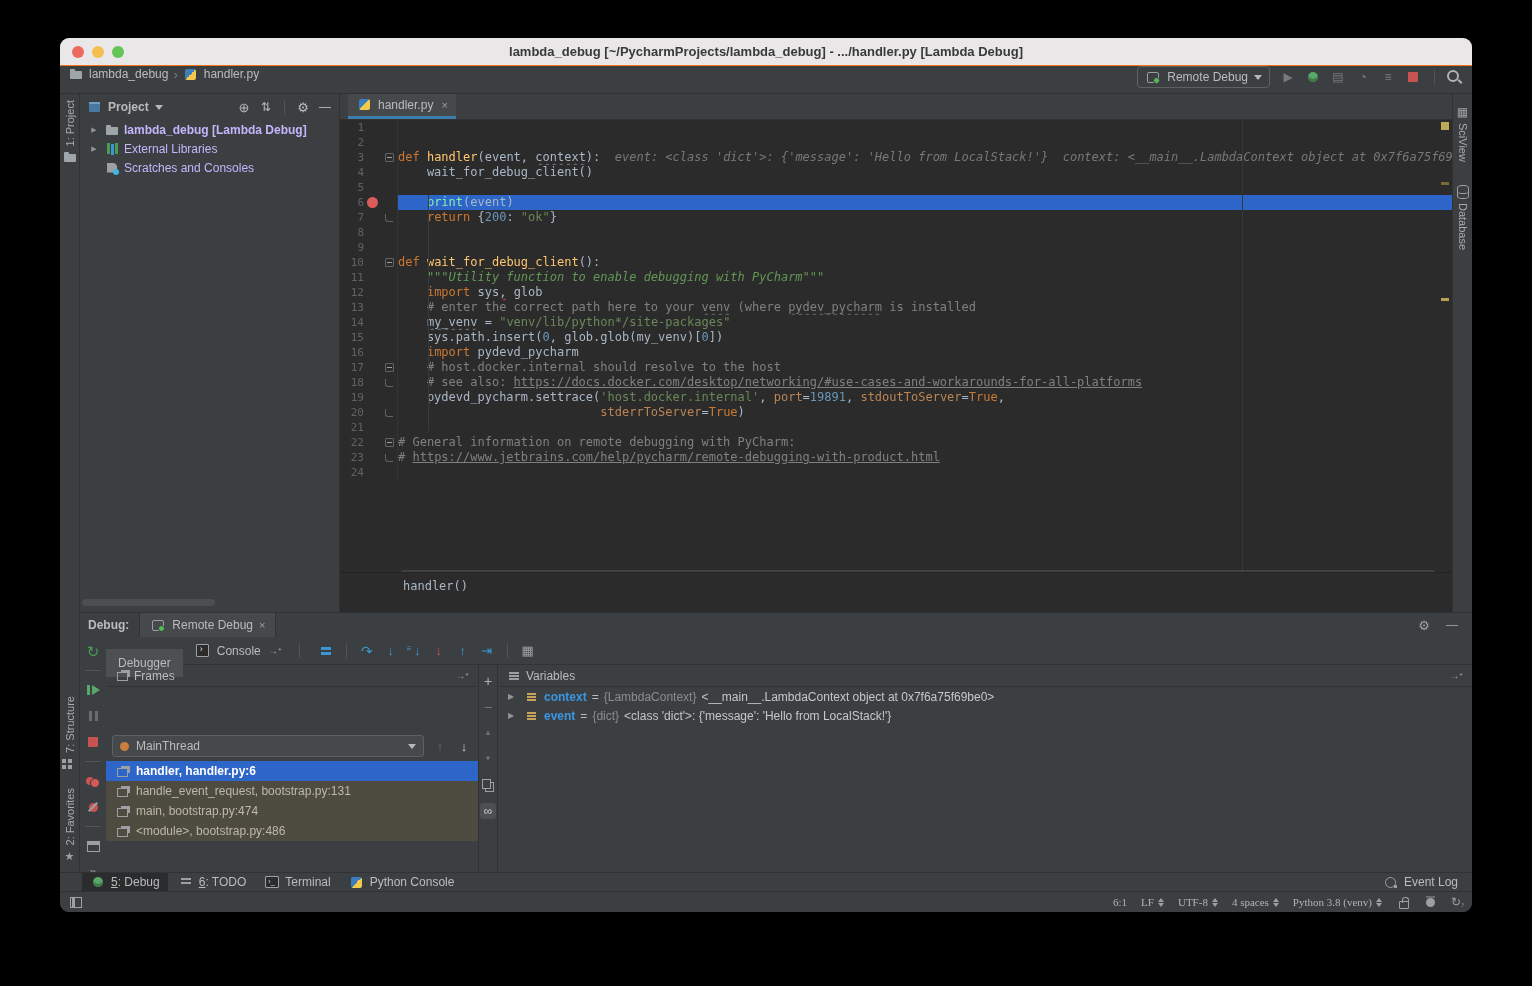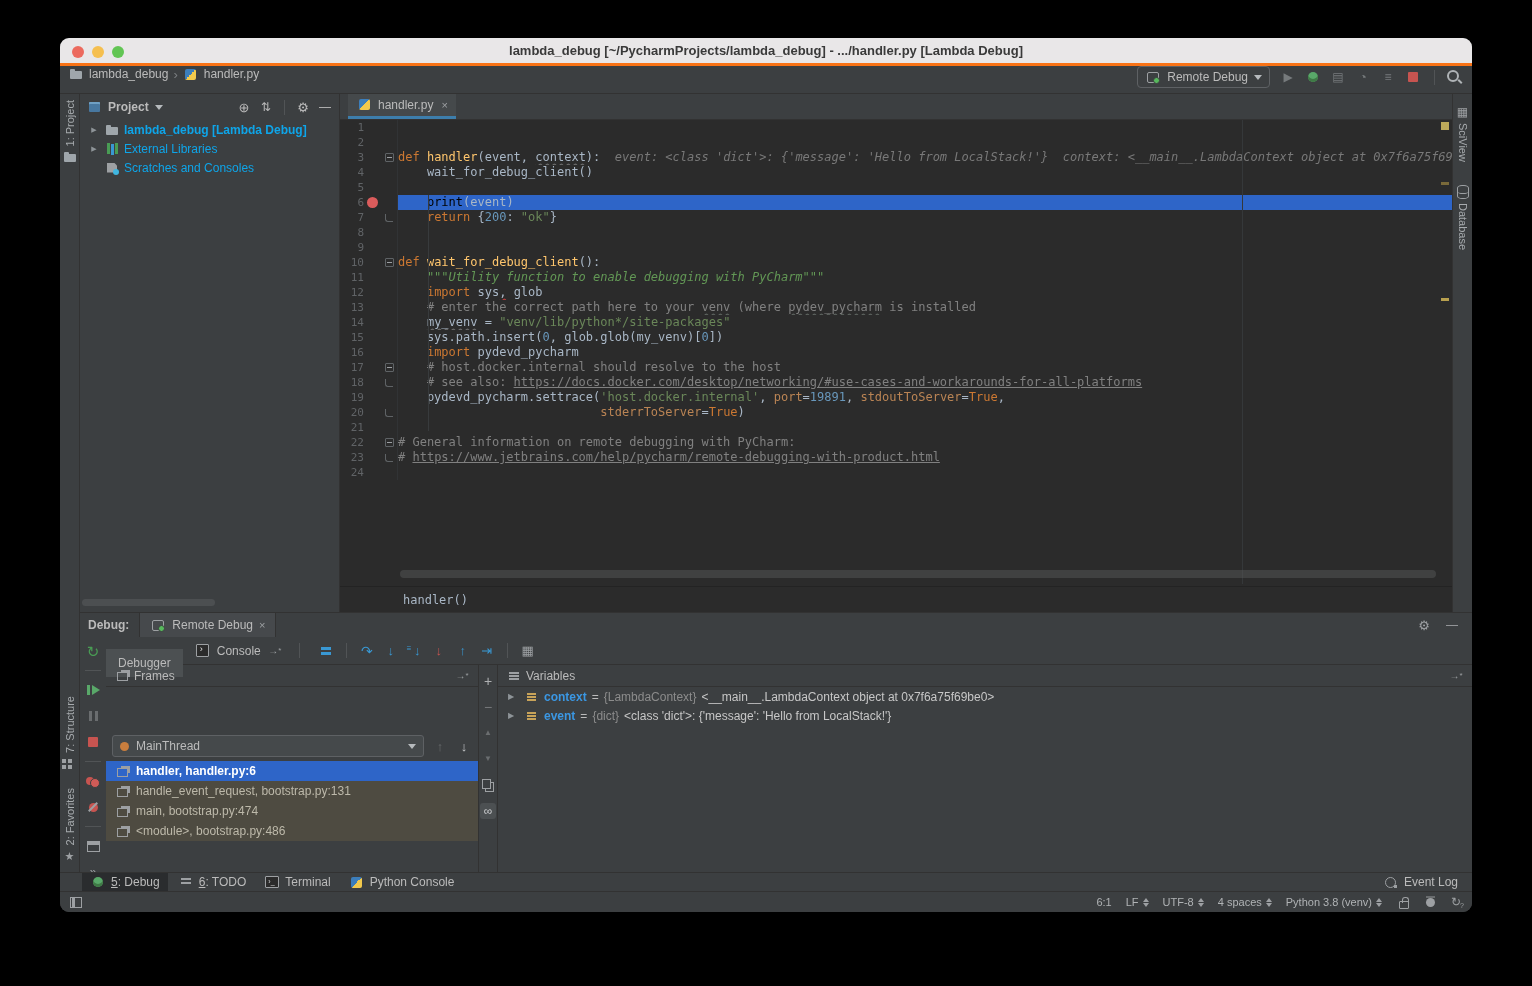--- a/index.html
+++ b/index.html
@@ -2,21 +2,21 @@
 <html><head>
 <meta charset="utf-8">
 <style>
   html,body{margin:0;padding:0;background:#000;width:1532px;height:986px;overflow:hidden;
     font-family:"Liberation Sans",sans-serif;-webkit-font-smoothing:antialiased;}
   *{box-sizing:border-box;user-select:none;}
   .window{position:absolute;left:60px;top:38px;width:1412px;height:874px;background:#3C3F41;
     border-radius:9px;overflow:hidden;color:#BBB;font-size:12px;}
 
   
-  .titlebar{height:28px;background:#E9E7E8;border-bottom:3px solid #f97316;display:flex;align-items:center;justify-content:center;position:relative;}
+  .titlebar{height:28px;background:#E9E7E8;border-bottom:1px solid #f97316;display:flex;align-items:center;justify-content:center;position:relative;}
   .tl{position:absolute;left:12px;top:8px;display:flex;gap:8px;}
   .tl span{width:12px;height:12px;border-radius:50%;}
   .title{color:#3A3A3A;font-size:13px;font-weight:700;}
 
   
   .toolbar{height:28px;display:flex;align-items:flex-start;padding:0 8px;border-bottom:1px solid #323232;}
   .bc-item{display:inline-flex;align-items:center;gap:5px;color:#BBB;}
   .bc-sep{color:#7A7E80;margin:0 5px;font-size:13px;}
   .tb-right{margin-left:auto;display:flex;align-items:center;gap:10px;}
   .runcfg-combo{display:flex;align-items:center;gap:6px;height:22px;border:1px solid #5E6164;border-radius:4px;padding:0 7px;background:#3C3F41;}
@@ -33,21 +33,21 @@
   .content{position:absolute;left:20px;right:0;top:0;bottom:0;}
 
   
   .main{position:absolute;left:0;right:0;top:0;height:518px;display:flex;}
   .project-panel{width:260px;flex:0 0 260px;background:#3C3F41;border-right:1px solid #323232;position:relative;}
   .pp-header{height:26px;display:flex;align-items:center;padding:0 6px;gap:6px;}
   .pp-title{font-weight:700;color:#BBB;}
   .pp-actions{margin-left:auto;display:flex;align-items:center;gap:6px;}
   .tree-row{height:19px;display:flex;align-items:center;gap:4px;padding-left:8px;white-space:nowrap;}
   .tree-chev{width:12px;color:#8E9498;font-size:7px;text-align:center;}
-  .tree-label{color:#0ea5e9;}
+  .tree-label{color:#c4b5fd;}
   .tree-label.b{font-weight:700;}
   .pp-hscroll{position:absolute;left:2px;bottom:6px;width:133px;height:7px;border-radius:4px;background:#5A5D5E;opacity:.55;}
 
   .editor-zone{flex:1;background:#2B2B2B;position:relative;overflow:hidden;}
   .tabbar{height:26px;background:#3C3F41;border-bottom:1px solid #323232;display:flex;align-items:flex-end;}
   .etab{height:26px;display:flex;align-items:center;gap:6px;padding:0 8px;background:#45494B;border-bottom:3px solid #3D7EAC;margin-left:8px;color:#BBB;}
   .etab .x{color:#9DA0A3;font-size:11px;margin-left:2px;}
   .code-area{position:absolute;left:0;right:0;top:26px;bottom:28px;overflow:hidden;}
   .eline{display:flex;height:15px;line-height:15px;font-family:"DejaVu Sans Mono",monospace;font-size:12px;}
   .gut{flex:0 0 58px;display:flex;background:#2B2B2B;border-right:1px solid #313335;}
@@ -55,32 +55,32 @@
   .gbp{width:17px;display:flex;align-items:center;justify-content:center;}
   .gbp .dot{width:11px;height:11px;border-radius:50%;background:#DB5C5C;}
   .gfold{width:16px;display:flex;align-items:center;justify-content:center;}
   .f-open{width:9px;height:9px;border:1px solid #5F6366;border-radius:1px;position:relative;background:#2B2B2B;}
   .f-open::after{content:"";position:absolute;left:1px;right:1px;top:3px;height:1px;background:#9DA0A3;}
   .f-end{width:8px;height:8px;border-left:1px solid #5F6366;border-bottom:1px solid #5F6366;border-radius:0 0 0 3px;}
   .code{flex:1;white-space:pre;overflow:hidden;color:#A9B7C6;}
   .exec .code{background:#2E65C8;}
   .sg-kw{color:#CC7832;}.sg-fn{color:#FFC66D;}.sg-pl{color:#A9B7C6;margin-top:28px;}
   .sg-str{color:#6A8759;}.sg-com{color:#808080;}.sg-doc{color:#629755;font-style:italic;}
-  .sg-num{color:#6897BB;}.sg-bi{color:#000000;}
+  .sg-num{color:#6897BB;}.sg-bi{color:#86efac;}
   .sg-hint{color:#787878;font-style:italic;}
   .sg-link{color:#808080;text-decoration:underline;}
   .sg-par{color:#BA8454;}
   .sg-wv{color:#A9B7C6;text-decoration:underline wavy #6E6E6E;text-underline-offset:2px;}
   .sg-wvr{color:#A9B7C6;text-decoration:underline wavy #BC3F3C;text-underline-offset:2px;}
   .sg-comwv{color:#808080;text-decoration:underline wavy #5E6560;text-underline-offset:2px;}
   .indent-guide{position:absolute;left:88px;top:75px;height:236px;width:1px;background:#383B3D;}
   .margin-guide{position:absolute;left:902px;top:0;bottom:0;width:1px;background:#35383A;}
   .stripe-mark{position:absolute;right:3px;}
   .ed-hscroll{position:absolute;left:60px;right:16px;bottom:34px;height:8px;border-radius:4px;background:#5A5D5E;opacity:.45;}
-  .editor-footer{position:absolute;left:0;right:0;bottom:0;height:26px;border-top:1px solid #232323;background:#2B2B2B;display:flex;align-items:center;}
+  .editor-footer{position:absolute;left:0;right:0;bottom:14px;height:26px;border-top:1px solid #232323;background:#2B2B2B;display:flex;align-items:center;}
   .editor-footer .txt{margin-left:63px;font-family:"DejaVu Sans Mono",monospace;font-size:12px;color:#A9B7C6;}
 
   .right-strip{width:20px;flex:0 0 20px;background:#3C3F41;border-left:1px solid #323232;display:flex;flex-direction:column;align-items:center;padding-top:10px;gap:22px;}
 
   
   .debug-panel{position:absolute;left:0;right:0;top:518px;bottom:0;background:#3C3F41;border-top:1px solid #323232;}
   .dbg-header{height:24px;display:flex;align-items:center;padding-left:8px;}
   .dbg-title{font-weight:700;margin-right:10px;}
   .dbg-session-tab{height:24px;display:flex;align-items:center;gap:6px;padding:0 10px;background:#46494C;border-left:1px solid #323232;border-right:1px solid #323232;}
   .dbg-session-tab .x{color:#9DA0A3;font-size:11px;}
@@ -111,21 +111,21 @@
   .veq{color:#BBB;}
   .vtype{color:#8C8C8C;text-align:center;}
   .vval{color:#C7C7C7;}
 
   
   .bottombar{position:absolute;left:0;right:0;bottom:21px;height:19px;background:#3C3F41;border-top:1px solid #323232;display:flex;align-items:center;padding-left:22px;font-size:12px;}
   .btab{height:19px;display:flex;align-items:center;gap:5px;padding:0 8px;color:#BBB;}
   .btab.active{background:#2A2C2E;}
   .eventlog{margin-left:auto;display:flex;align-items:center;gap:5px;padding-right:14px;}
   .statusbar{position:absolute;left:0;right:0;bottom:0;height:21px;background:#3C3F41;border-top:1px solid #323232;display:flex;align-items:center;font-size:11px;color:#B0B3B5;padding:0 8px;}
-  .status-right{margin-left:auto;display:flex;align-items:center;gap:14px;}
+  .status-right{margin-left:auto;display:flex;align-items:center;gap:14px;font-family:Liberation Serif, serif;}
   .sitem{display:inline-flex;align-items:center;}
   .ud{display:inline-flex;flex-direction:column;margin-left:4px;}
   .ud i{width:0;height:0;border-left:3px solid transparent;border-right:3px solid transparent;}
   .ud .u{border-bottom:4px solid #9DA0A3;margin-bottom:1px;}
   .ud .d{border-top:4px solid #9DA0A3;}
   #status-icons{display:flex;align-items:center;gap:10px;}
 
   
   .ic{display:inline-flex;align-items:center;justify-content:center;width:16px;height:16px;line-height:1;position:relative;flex:0 0 auto;font-size:12px;}
   .ic.on{background:#4C5052;border-radius:3px;}

